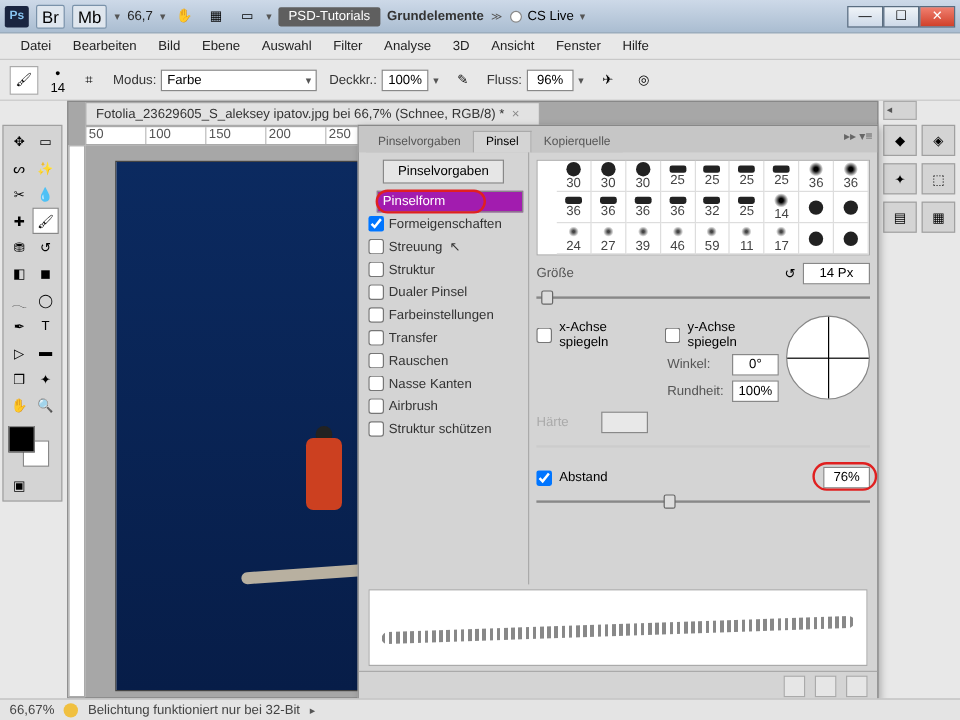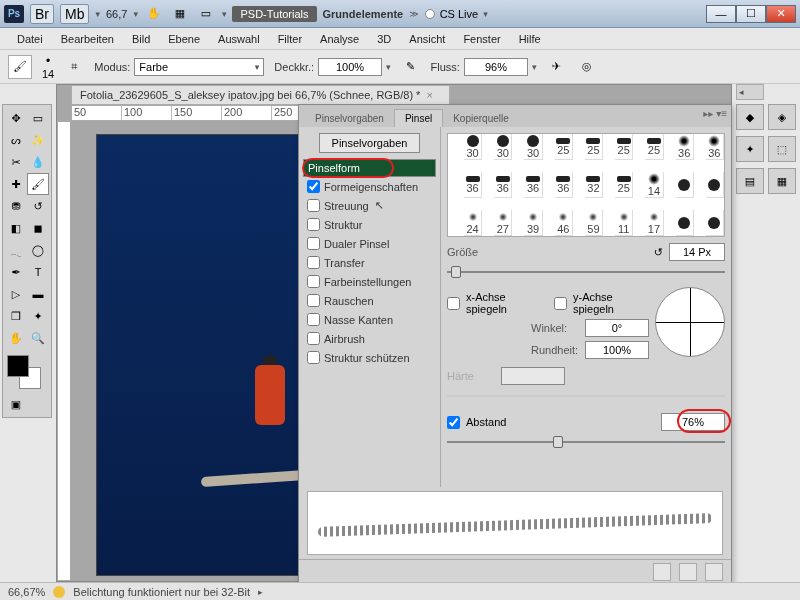--- a/index.html
+++ b/index.html
@@ -22,21 +22,21 @@
 .menubar { height: 22px; background: #e8e8e8; display:flex; align-items:center; padding: 0 8px; gap:0; border-bottom:1px solid #c8c8c8;}
 .menu-item { padding: 2px 9px; cursor:pointer; color:#222;}
 
 
 .optbar { height: 34px; background:#e8e8e8; border-bottom:1px solid #c8c8c8; display:flex; align-items:center; padding:0 8px; gap:10px;}
 .brush-prev { width:24px;height:24px;border:1px solid #aaa;background:#fff;display:flex;align-items:center;justify-content:center;}
 .brush-size { display:flex;flex-direction:column;align-items:center;}
 .field { display:flex; align-items:center; gap:4px;}
 .field label{color:#333;}
 .sel { border:1px solid #888; background:#fff; padding:1px 4px; min-width:80px; height:18px;display:flex;align-items:center;justify-content:space-between;}
-.num { border:1px solid #888; background:#fff; width:64px; height:18px; text-align:center; display:inline-flex;align-items:center;justify-content:center;}
+.num { border:1px solid #888; background:#fff; width:39px; height:18px; text-align:center; display:inline-flex;align-items:center;justify-content:center;}
 .ico { width:20px;height:20px;border:1px solid transparent;display:flex;align-items:center;justify-content:center;cursor:pointer;}
 
 
 .leftpanelstrip, .rightpanelstrip { position:absolute; top:84px; width:28px; background:#d4d4d4; border:1px solid #aaa;}
 .leftpanelstrip{left:56px; height:16px;}
 .rightpanelstrip{right:36px; height:16px;}
 
 
 .tools { position:absolute; left:2px; top:104px; width:50px; background:#d4d4d4; border:1px solid #a0a0a0; display:flex; flex-wrap:wrap; padding:2px; gap:0;}
 .tool { width:22px; height:22px; display:flex; align-items:center;justify-content:center; cursor:pointer; border:1px solid transparent;}
@@ -66,24 +66,24 @@
 
 .brushpanel { position:absolute; left:298px; top:104px; width:434px; height:480px; background:#d4d4d4; border:1px solid #888; box-shadow:2px 2px 6px rgba(0,0,0,.25);}
 .bp-tabs{height:22px;background:#c6c6c6;display:flex;align-items:flex-end;padding:0 6px;gap:0;}
 .bp-tab{padding:3px 10px;background:#c6c6c6;color:#555;cursor:pointer;font-size:10px;}
 .bp-tab.active{background:#d4d4d4;color:#000;border:1px solid #aaa;border-bottom:none;}
 .bp-dbl{position:absolute;right:4px;top:3px;color:#666;font-size:10px;cursor:pointer;}
 .bp-body{display:flex;height:360px;}
 .bp-left{width:142px;border-right:1px solid #aaa;padding:6px 4px;}
 .bp-presetbtn{display:block;margin:0 auto 6px;padding:3px 12px;border:1px solid #888;background:#e6e6e6;cursor:pointer;}
 .bp-opt{display:flex;align-items:center;gap:4px;padding:3px 4px;cursor:pointer;color:#333;}
-.bp-opt.sel{background:#14532d;color:#fff;}
+.bp-opt.sel{background:#a21caf;color:#fff;margin-left:11px;}
 .bp-opt input{margin:0;}
 .bp-right{flex:1;padding:6px;}
-.tipgrid{border:1px solid #aaa;background:#fff;display:grid;grid-template-columns:repeat(9,1fr);gap:12px;margin-bottom:6px;padding-left:16px;}
+.tipgrid{border:1px solid #aaa;background:#fff;display:grid;grid-template-columns:repeat(9,1fr);gap:0;margin-bottom:6px;padding-left:16px;}
 .tip{border-right:1px solid #ddd;border-bottom:1px solid #ddd;height:26px;display:flex;flex-direction:column;align-items:center;justify-content:center;font-size:8px;color:#444;position:relative;}
 .tip .g{width:12px;height:12px;background:#222;border-radius:50%;}
 .tip .g.soft{background:radial-gradient(#000 20%,transparent 70%);}
 .tip .g.spray{background:radial-gradient(#444 10%,transparent 50%);border-radius:0;}
 .tip .g.rect{border-radius:2px;width:14px;height:6px;}
 .bp-row{display:flex;align-items:center;gap:6px;margin:4px 0;}
 .bp-label{color:#555;min-width:48px;}
 .bp-label.dis{color:#aaa;}
 .bp-slider{flex:1;height:14px;position:relative;}
 .bp-slider .track{position:absolute;left:0;right:0;top:6px;height:2px;background:#888;}
@@ -268,25 +268,25 @@
       <div class="bp-opt">
           <input type="checkbox" style="">
           <span>Struktur</span>
         </div>
       <div class="bp-opt">
           <input type="checkbox" style="">
           <span>Dualer Pinsel</span>
         </div>
       <div class="bp-opt">
           <input type="checkbox" style="">
+          <span>Farbeinstellungen</span>
+        </div>
+      <div class="bp-opt">
+          <input type="checkbox" style="">
           <span>Transfer</span>
-        </div>
-      <div class="bp-opt">
-          <input type="checkbox" style="">
-          <span>Farbeinstellungen</span>
         </div>
       <div class="bp-opt">
           <input type="checkbox" style="">
           <span>Rauschen</span>
         </div>
       <div class="bp-opt">
           <input type="checkbox" style="">
           <span>Nasse Kanten</span>
         </div>
       <div class="bp-opt">

